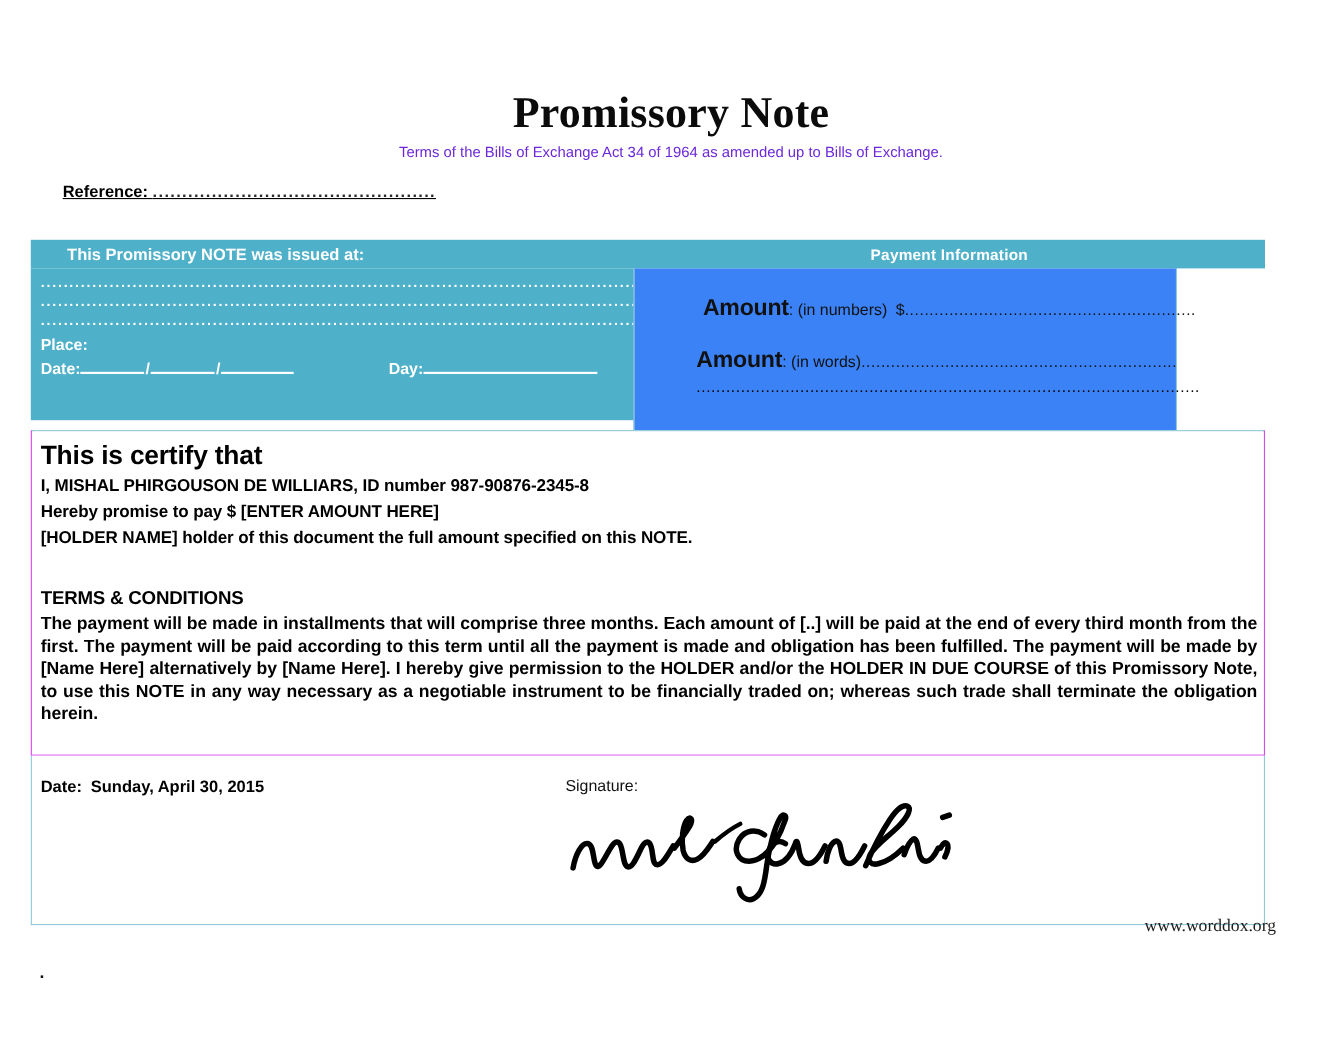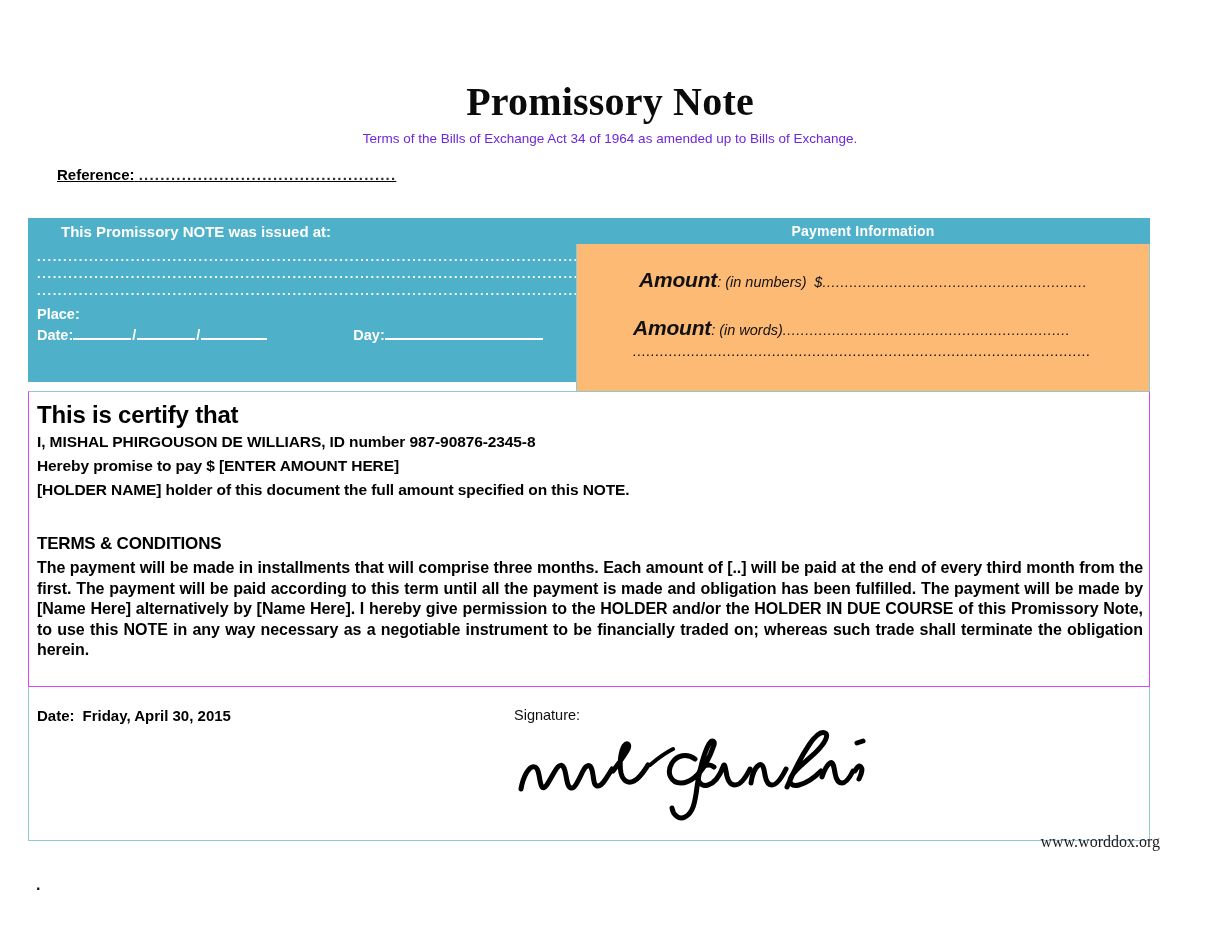--- a/index.html
+++ b/index.html
@@ -141,28 +141,27 @@
   }
   .ul.w60 { width: 58px; }
   .ul.w70 { width: 66px; }
   .ul.w160 { width: 158px; }
   .slash { padding: 0 1px; }
 
   .payment-card {
     position: absolute;
     left: 548px;
     top: 0;
-    width: 574px;
+    width: 494px;
     height: 155px;
-    background: #fdba74;
+    background: #3b82f6;
     border: 1px solid #8fc9d8;
     border-top: none;
     box-sizing: border-box;
     padding-top: 26px;
-    font-style: italic;
   }
   .amount-line {
     font-size: 14px;
     color: #111111;
     white-space: nowrap;
     padding-left: 62px;
     line-height: 20px;
   }
   .amount-line.second { padding-left: 56px; margin-top: 26px; }
   .amount-word {
@@ -331,21 +330,21 @@
     <div class="certify-line">I, MISHAL PHIRGOUSON DE WILLIARS, ID number 987-90876-2345-8</div>
     <div class="certify-line">Hereby promise to pay  $ [ENTER AMOUNT HERE]</div>
     <div class="certify-line">[HOLDER NAME] holder of this document the full amount specified on this NOTE.</div>
 
     <div class="terms-head">TERMS &amp; CONDITIONS</div>
     <div class="terms-body">The payment will be made in installments that will comprise three months. Each amount of [..] will be paid at the end of every third month from the first. The payment will be paid according to this term until all the payment is made and obligation has been fulfilled. The payment will be  made by [Name Here] alternatively by [Name Here]. I hereby give permission to the HOLDER and/or the HOLDER IN DUE COURSE of this Promissory Note, to use this NOTE in any way necessary as a negotiable instrument to be financially traded on; whereas such trade shall terminate the obligation herein.</div>
   </div>
 
   <div class="sign-box">
     <div class="sign-date">
-      <span class="dlabel">Date:</span><span>Friday, April 30, 2015</span>
+      <span class="dlabel">Date:</span><span>Sunday, April 30, 2015</span>
     </div>
     <div class="sign-label">Signature:</div>
 
     <svg class="signature-art" viewBox="0 0 360 110" xmlns="http://www.w3.org/2000/svg">
       <g fill="none" stroke="#000000" stroke-linecap="round" stroke-linejoin="round">
         <path d="M12 74 C14 62, 20 50, 26 52 C31 54, 30 68, 33 72 C36 76, 41 64, 46 56 C50 49, 54 48, 56 56 C58 64, 58 72, 62 73 C66 74, 70 64, 74 56 C77 50, 81 48, 83 55 C85 62, 84 70, 88 71 C93 72, 98 62, 103 54" stroke-width="5"></path>
         <path d="M104 56 C110 48, 116 40, 119 34 C121 29, 118 27, 115 31 C112 36, 110 48, 112 58 C114 66, 119 69, 125 66 C131 63, 135 56, 139 50" stroke-width="5"></path>
         <path d="M141 50 C148 44, 156 38, 164 34" stroke-width="4"></path>
         <path d="M186 44 C178 38, 168 40, 163 48 C157 58, 162 68, 172 68 C181 68, 190 60, 196 50 C200 43, 203 36, 205 30 C206 26, 203 24, 200 29 C195 38, 190 56, 188 72 C186 88, 184 98, 176 102 C170 105, 164 100, 163 93" stroke-width="5"></path>
         <path d="M205 52 C200 48, 193 50, 190 58 C187 66, 192 72, 199 70 C206 68, 211 60, 214 52 C215 48, 216 50, 217 56 C218 64, 221 70, 226 70 C232 70, 237 62, 241 54" stroke-width="5"></path>

